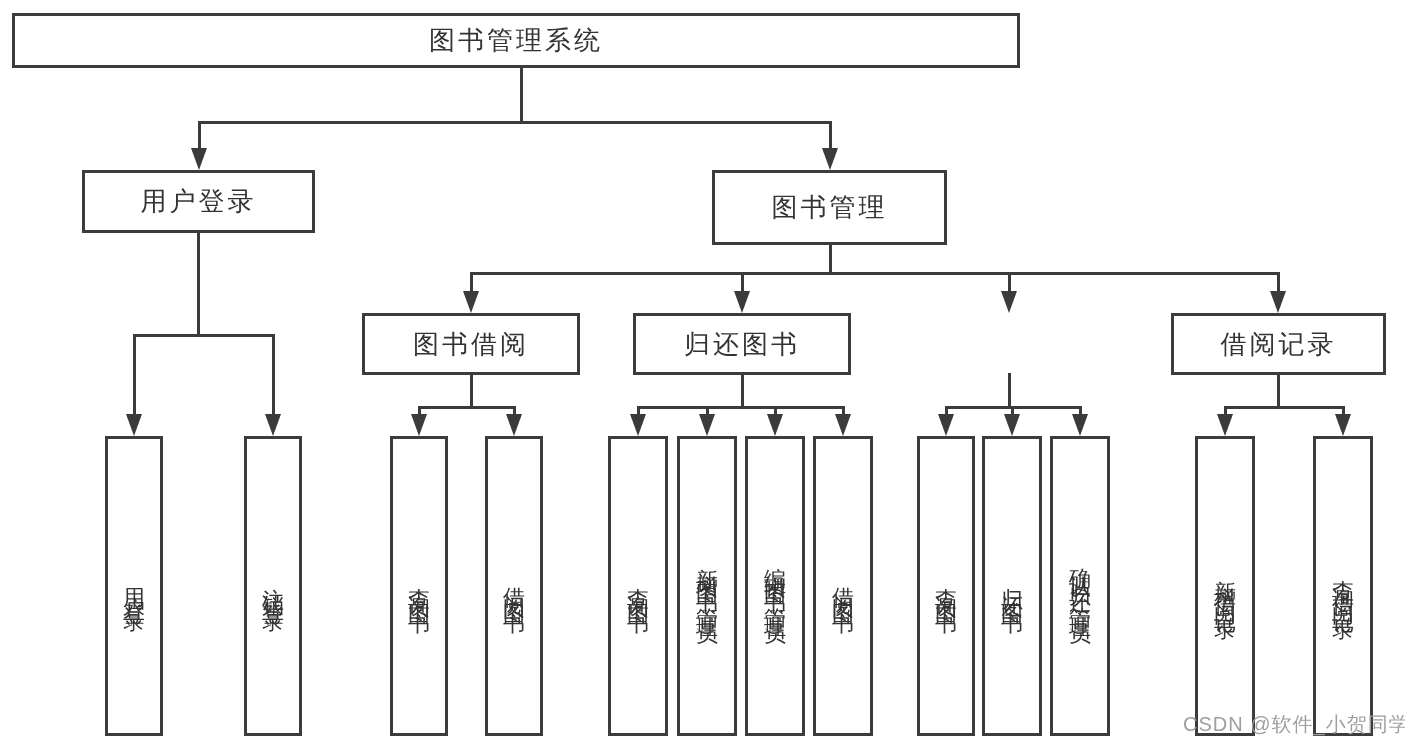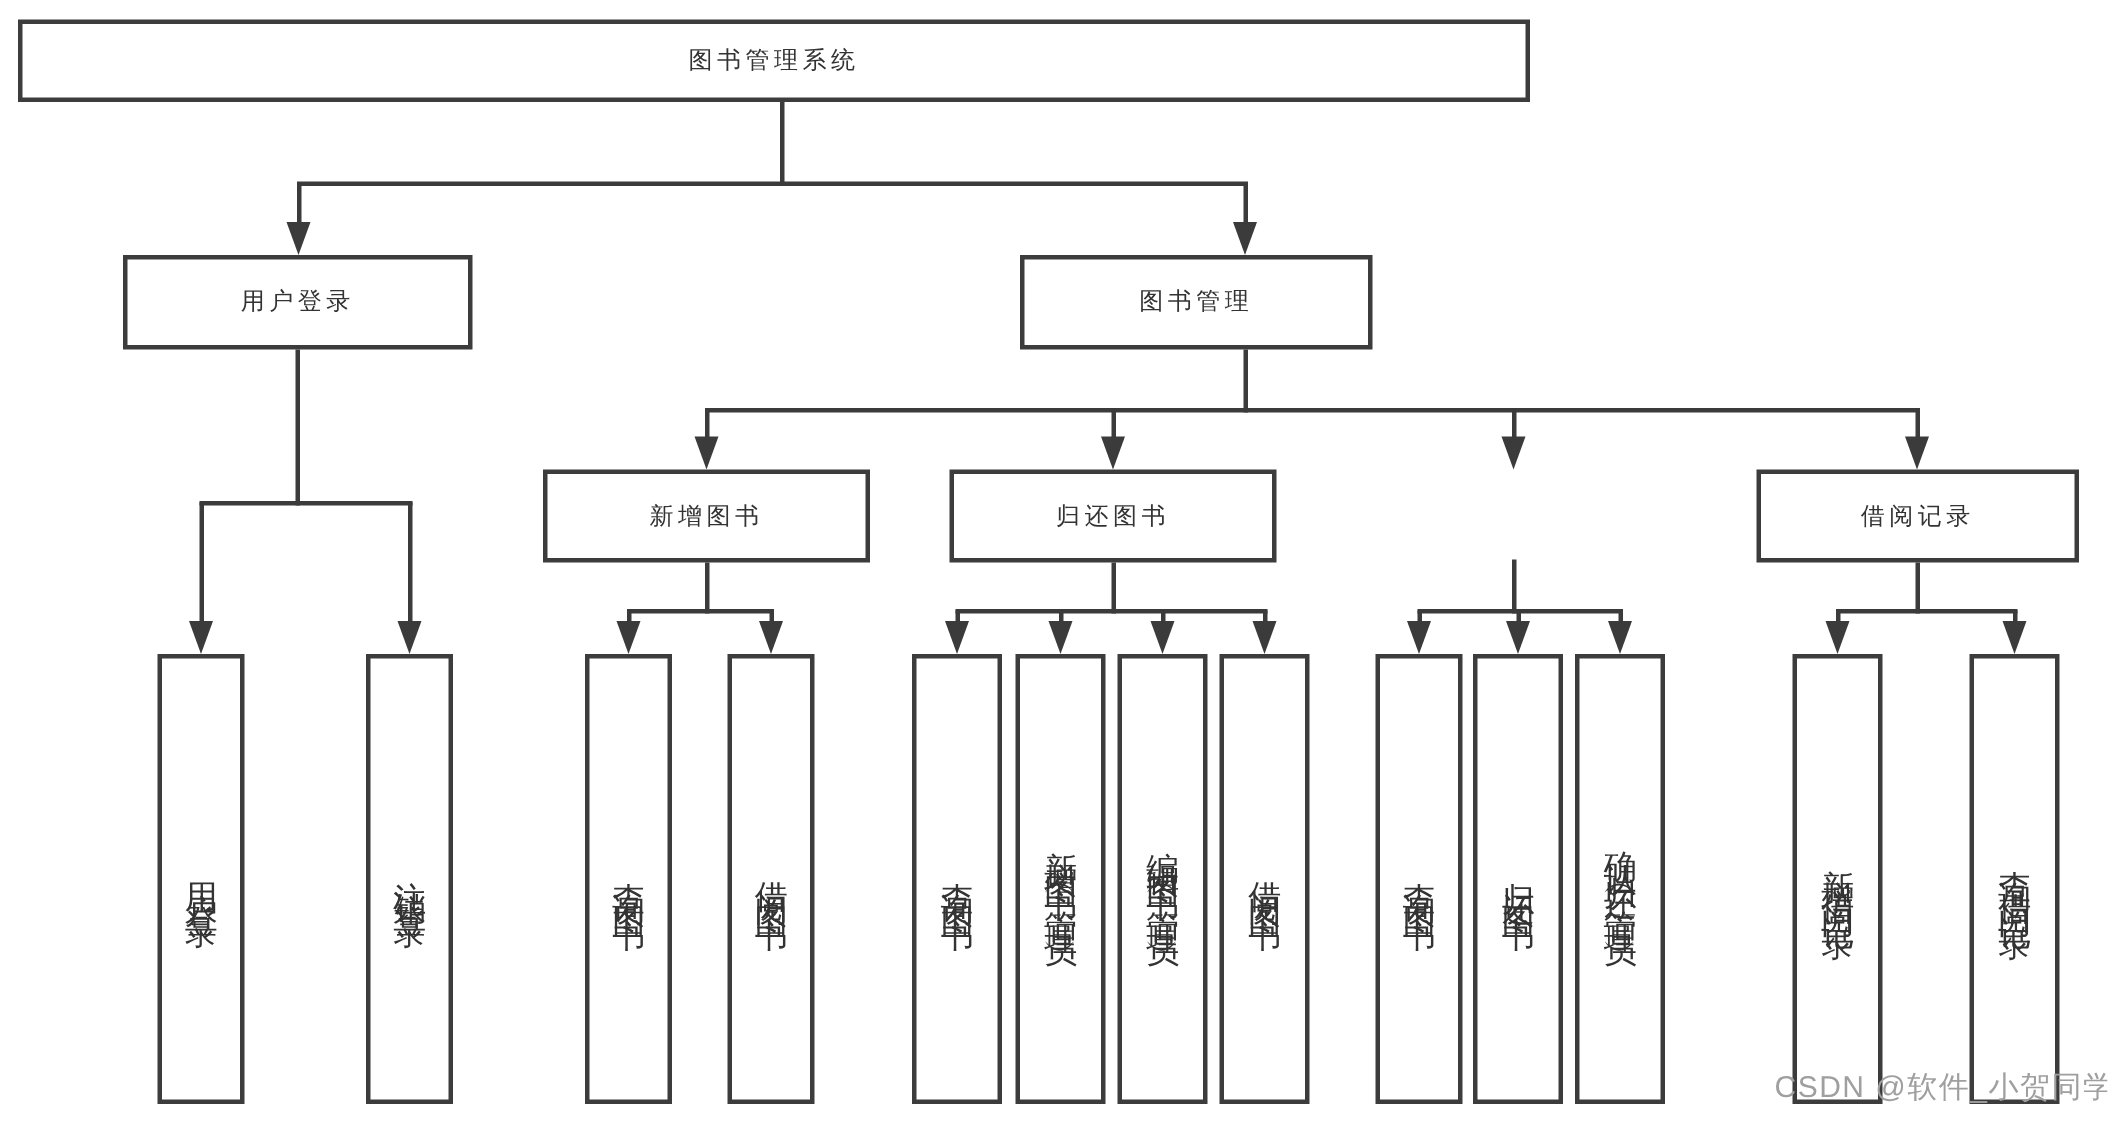--- a/index.html
+++ b/index.html
@@ -15,21 +15,21 @@
     position: absolute;
     box-sizing: border-box;
     background: #ffffff;
     border: 3px solid var(--border, #3c3c3c);
     display: flex;
     align-items: center;
     justify-content: center;
     color: var(--text, #333333);
   }
   .node.horizontal .label {
-    font-size: 16px;
+    font-size: 26px;
     letter-spacing: 3px;
     white-space: nowrap;
   }
   .node.vertical .label {
     writing-mode: vertical-rl;
     text-orientation: mixed;
     font-size: 22px;
     letter-spacing: 8px;
     line-height: 1.1;
   }
@@ -112,25 +112,25 @@
     <div class="cline" style="left: 1223.5px; top: 407px; width: 3px; height: 11px;"></div>
     <div class="arrowhead" style="left: 1217px; top: 414px;"></div>
     <div class="cline" style="left: 1341.5px; top: 407px; width: 3px; height: 11px;"></div>
     <div class="arrowhead" style="left: 1335px; top: 414px;"></div>
     <div class="node horizontal" style="left: 12px; top: 13px; width: 1008px; height: 55px;">
       <span class="label">图书管理系统</span>
     </div>
     <div class="node horizontal" style="left: 82px; top: 170px; width: 233px; height: 63px;">
       <span class="label">用户登录</span>
     </div>
-    <div class="node horizontal" style="left: 680px; top: 170px; width: 235px; height: 63px;">
+    <div class="node horizontal" style="left: 712px; top: 170px; width: 235px; height: 75px;">
       <span class="label">图书管理</span>
     </div>
     <div class="node horizontal" style="left: 362px; top: 313px; width: 218px; height: 62px;">
-      <span class="label">新增图书</span>
+      <span class="label">图书借阅</span>
     </div>
     <div class="node horizontal" style="left: 633px; top: 313px; width: 218px; height: 62px;">
       <span class="label">归还图书</span>
     </div>
     <div class="node horizontal" style="left: 1171px; top: 313px; width: 215px; height: 62px;">
       <span class="label">借阅记录</span>
     </div>
     <div class="node vertical" style="left: 105px; top: 436px; width: 58px; height: 300px;">
       <span class="label">用户登录</span>
     </div>

